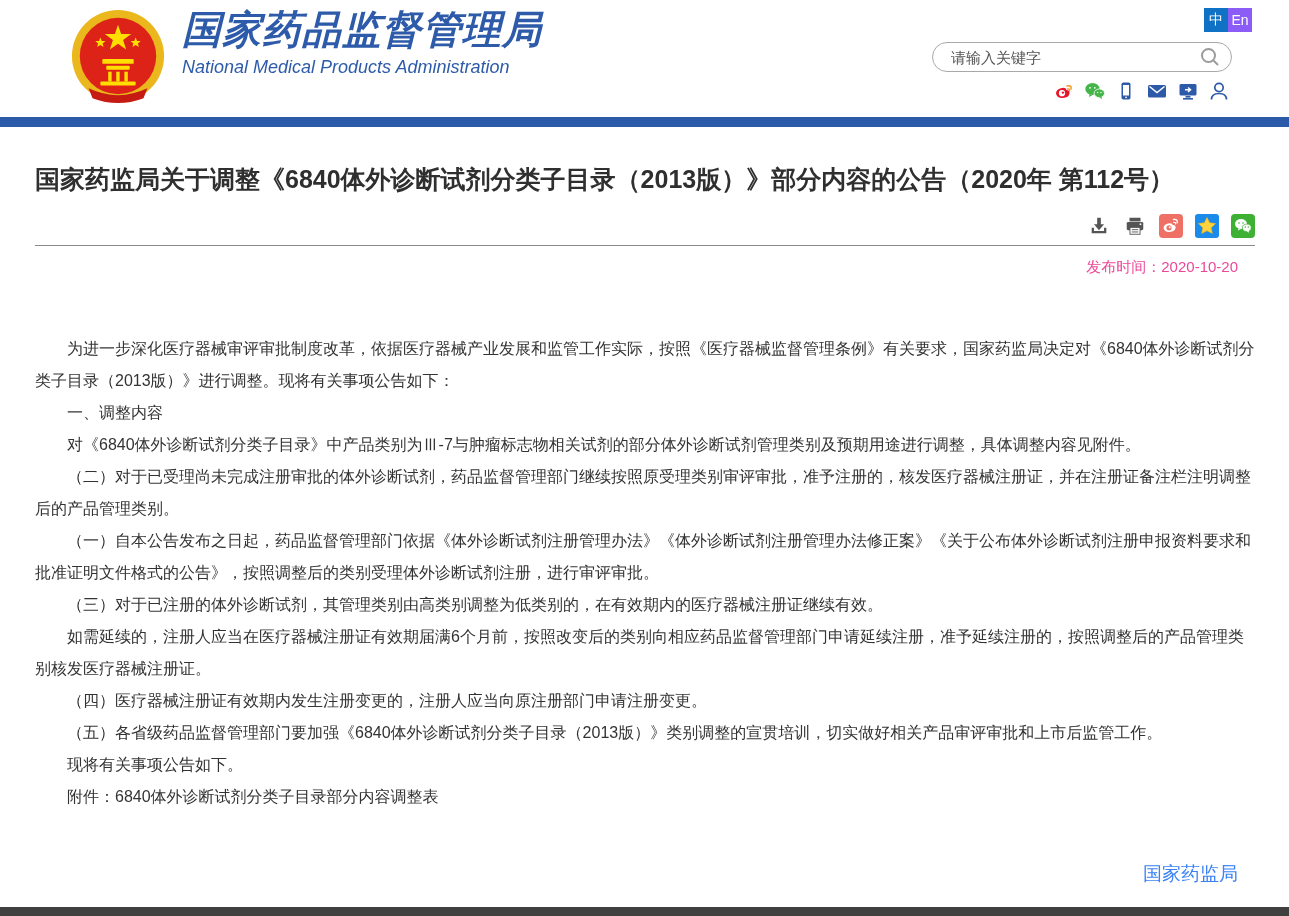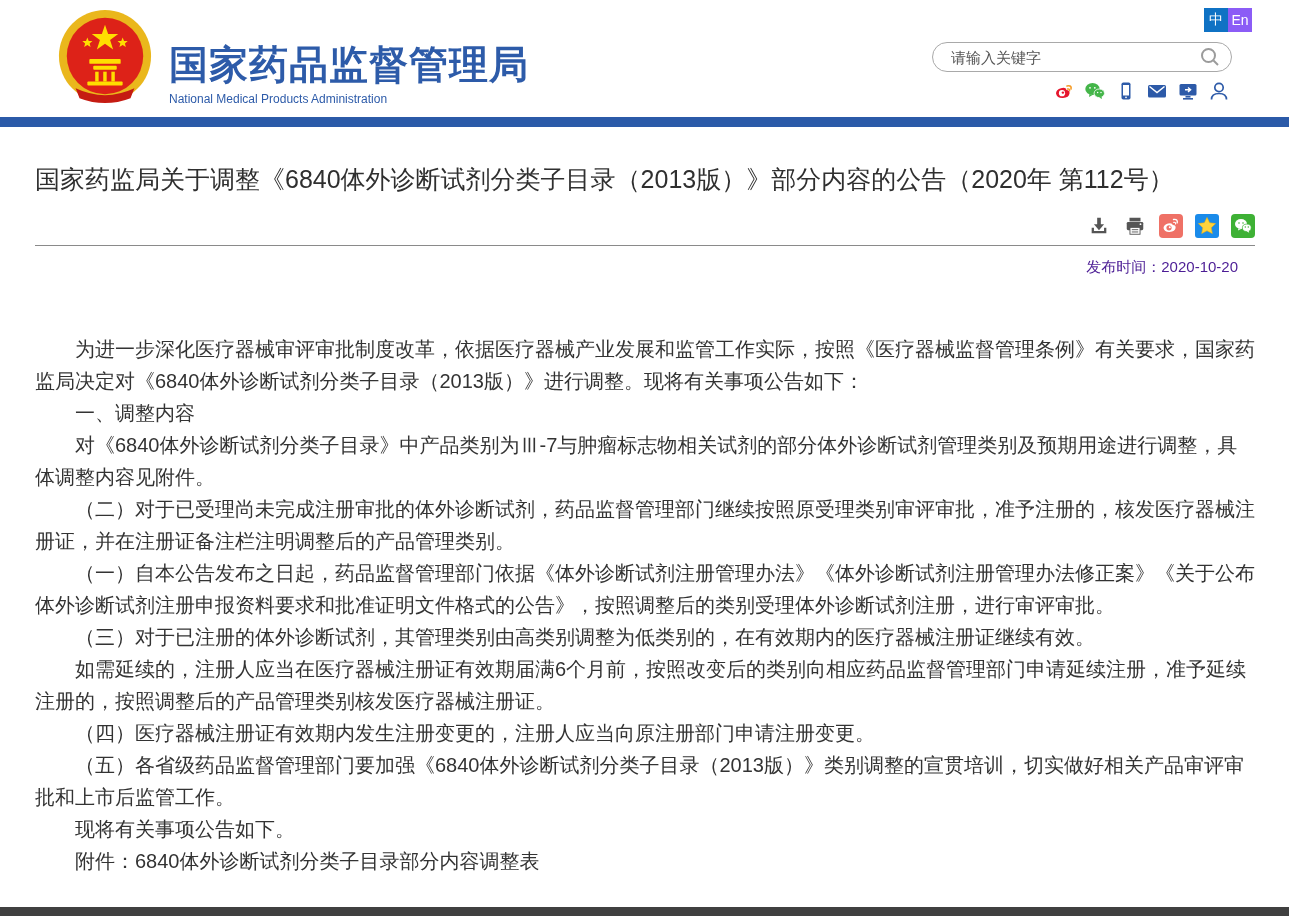--- a/index.html
+++ b/index.html
@@ -2,24 +2,24 @@
 <html lang="zh"><head>
 <meta charset="utf-8">
 <style>
   * { margin:0; padding:0; box-sizing:border-box; }
   html,body { background:#ffffff; }
   body { font-family:"Liberation Sans", sans-serif; color:#333; }
   .page { position:relative; width:1289px; height:916px; background:#fff; overflow:hidden; margin:0 auto; }
 
   
   .site-header { position:relative; height:117px; background:#fff; }
-  .brand { position:absolute; left:55px; top:8px; display:flex; align-items:flex-end; cursor:pointer; }
+  .brand { position:absolute; left:68px; top:8px; display:flex; align-items:flex-start; cursor:pointer;font-style:italic; }
   .emblem { width:100px; height:98px; margin-right:14px; }
   .brand-text .zh { font-size:39px; font-weight:bold; color:#2d5ba9; letter-spacing:1px; line-height:1.15; }
-  .brand-text .en { font-size:12px; color:#2d5ba9; margin-top:4px; }
+  .brand-text .en { font-size:18px; color:#2d5ba9; margin-top:4px; }
 
   .lang-switch { position:absolute; top:8px; right:37px; display:flex; }
   .lang-btn { width:24px; height:24px; display:flex; align-items:center; justify-content:center;
               font-size:14px; color:#fff; cursor:pointer; }
   .lang-zh { background:#0f72c4; }
   .lang-en { background:#8b5cf6; }
 
   .search-box { position:absolute; top:42px; right:57px; width:300px; height:30px;
                 border:1px solid #a9a9a9; border-radius:15px; display:flex; align-items:center;
                 padding:0 10px 0 18px; background:#fff; }
@@ -29,27 +29,27 @@
   .search-btn { width:22px; height:22px; cursor:pointer; display:flex; align-items:center; justify-content:center; }
 
   .social-row { position:absolute; top:80px; right:59px; display:flex; align-items:center; gap:9px; }
   .social-icon { width:22px; height:22px; display:flex; align-items:center; justify-content:center; cursor:pointer; }
 
   .blue-bar { height:10px; background:#2b5aa8; }
 
   
   .article { padding:0 34px 0 35px; }
   .article-head { border-bottom:1px solid #8a8a8a; padding-bottom:7px; }
-  .article-title { font-size:25px; font-weight:normal; color:#2f2f2f; margin-top:36px; line-height:1.3; }
+  .article-title { font-size:25px; font-weight:bold; color:#2f2f2f; margin-top:36px; line-height:1.3; }
   .article-tools { display:flex; justify-content:flex-end; align-items:center; gap:12px; margin-top:18px; height:24px; }
   .tool-icon { width:24px; height:24px; cursor:pointer; display:flex; align-items:center; justify-content:center; }
 
-  .publish-date { text-align:right; color:#4c1d95; font-size:15px; margin-top:12px; padding-right:17px; }
-
-  .article-body { margin-top:56px; font-size:20px; line-height:32px; color:#333; }
+  .publish-date { text-align:right; color:#ec4899; font-size:15px; margin-top:12px; padding-right:17px; }
+
+  .article-body { margin-top:56px; font-size:16px; line-height:32px; color:#333; }
   .article-body p { text-indent:2em; }
   .article-body p.heading { font-weight:normal; }
 
   .signature { text-align:right; font-size:19px; color:#3b82f6; margin-top:48px; padding-right:17px; }
 
   .bottom-bar { position:absolute; left:0; bottom:0; width:100%; height:9px; background:#404040; }
 </style>
 </head>
 <body>
 

